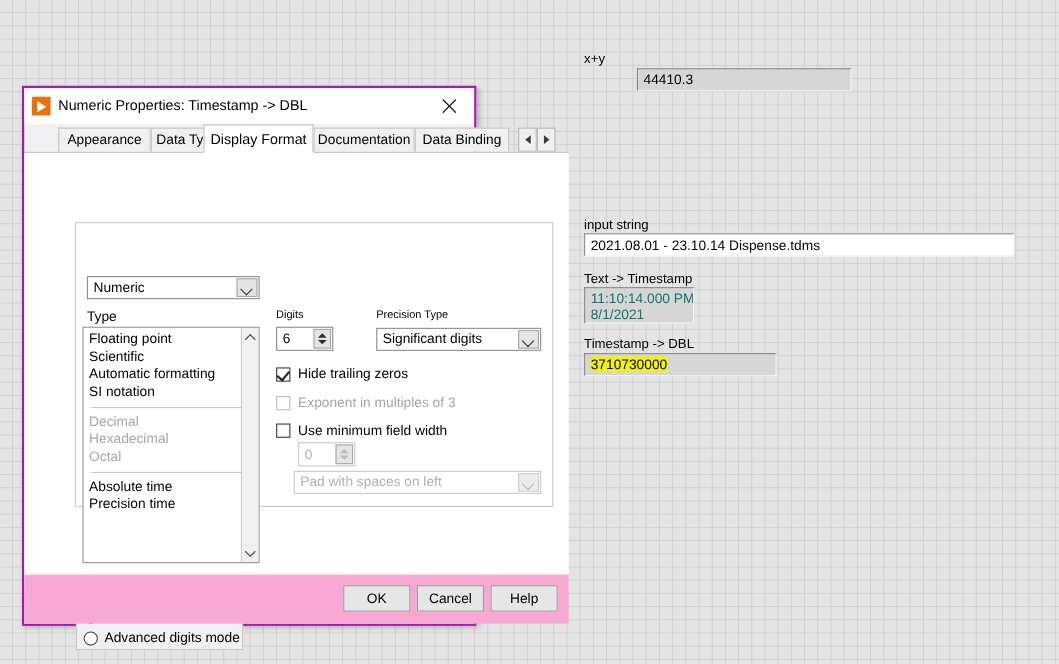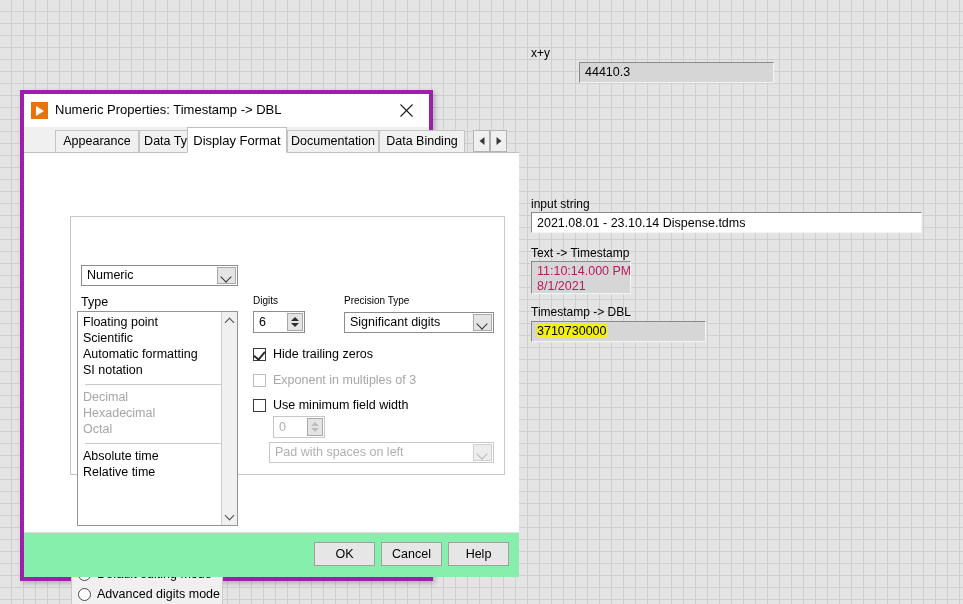--- a/index.html
+++ b/index.html
@@ -72,40 +72,40 @@
   .fp-timestamp {
     position: absolute;
     background: #d6d6d6;
     border-top: 1px solid #8a8a8a;
     border-left: 1px solid #8a8a8a;
     border-right: 1px solid #f4f4f4;
     border-bottom: 1px solid #f4f4f4;
     box-sizing: border-box;
     font-family: "Liberation Sans", sans-serif;
     font-size: 12.5px;
-    color: #be185d;
+    color: #0f766e;
     padding: 2px 0 0 5px;
     line-height: 15px;
     overflow: hidden;
     white-space: nowrap;
   }
   .selected-text {
     background: #f2f20a;
     color: #000;
   }
 
   
   #numeric-properties-dialog {
     position: absolute;
     left: 20px;
-    top: 90px;
+    top: 78px;
     width: 413px;
     height: 491px;
     background: #f0f0f0;
-    border: 4px solid #a21caf;
+    border: 2px solid #a21caf;
     box-sizing: border-box;
     box-shadow: 2px 2px 5px rgba(0,0,0,0.24);
   }
   #dialog-titlebar {
     position: relative;
     height: 33px;
     background: #ffffff;
     box-sizing: border-box;
   }
   #labview-app-icon {
@@ -447,21 +447,21 @@
     color: #000;
   }
 
   
   #dialog-footer {
     position: absolute;
     left: 0;
     bottom: 0;
     width: 495px;
     height: 45px;
-    background: #86efac;
+    background: #f9a8d4;
     border-top: 1px solid #dedede;
     box-sizing: border-box;
     margin-top: 24px;
   }
   .dlg-button {
     position: absolute;
     top: 9px;
     height: 24px;
     background: #e6e6e6;
     border: 1px solid #a0a0a0;
@@ -549,21 +549,21 @@
 
       <div class="list-separator"></div>
 
       <div class="list-option disabled">Decimal</div>
       <div class="list-option disabled">Hexadecimal</div>
       <div class="list-option disabled">Octal</div>
 
       <div class="list-separator"></div>
 
       <div class="list-option">Absolute time</div>
-      <div class="list-option">Relative time</div>
+      <div class="list-option">Precision time</div>
     </div>
 
     <div id="type-list-scrollbar">
       <div class="sb-arrow up">
           <span class="sb-chevron"></span>
         </div>
       <div class="sb-arrow down">
           <span class="sb-chevron"></span>
         </div>
     </div>

